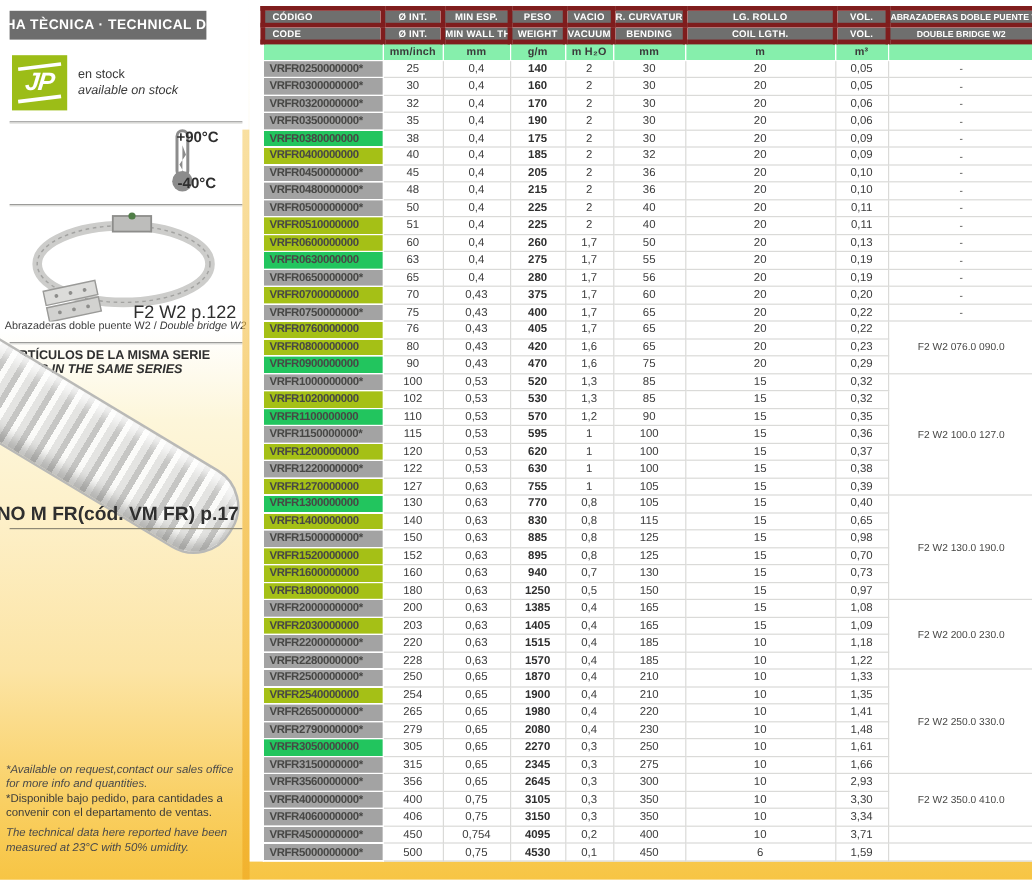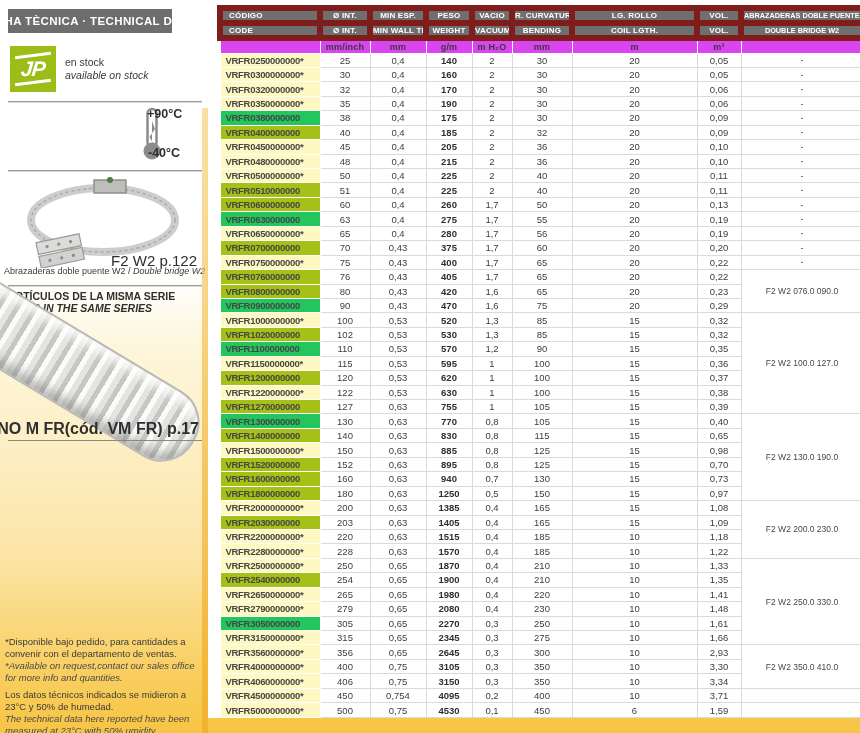--- a/index.html
+++ b/index.html
@@ -46,30 +46,30 @@
     transform:rotate(31deg);box-shadow:inset 0 -8px 10px rgba(120,120,118,.45), inset 0 8px 10px rgba(255,255,255,.8);}
   .hose-ref{position:absolute;right:8px;top:420px;font-size:16px;font-weight:bold;color:#2f2f2f;white-space:nowrap;}
   .notes{position:absolute;left:5px;top:636px;width:197px;font-size:9.5px;line-height:11.5px;color:#3a3a3a;}
   .notes .n{margin-bottom:1px;}
   .notes .it{font-style:italic;color:#4a4a4a;}
   .notes .gap{height:5px;}
   
   .table-panel{position:absolute;left:208px;top:0;width:652px;height:718px;background:#ffffff;}
   table{border-collapse:collapse;table-layout:fixed;width:643px;height:713px;margin:5px 0 0 9px;}
   th,td{padding:0;overflow:hidden;white-space:nowrap;}
-  thead th{background:#6f6f6e;color:#ffffff;font-weight:bold;font-size:8px;border:6px solid #7f1d1d;text-align:center;letter-spacing:.2px;}
+  thead th{background:#6f6f6e;color:#ffffff;font-weight:bold;font-size:8px;border:4px solid #7f1d1d;text-align:center;letter-spacing:.2px;}
   thead tr.hr1{height:14px;} thead tr.hr2{height:14px;} thead tr.hr3{height:15px;}
   thead th.left{text-align:left;padding-left:6px;}
   thead th.small{font-size:7.3px;letter-spacing:0;}
-  thead tr.hr3 th{background:#d946ef;color:#3a3a3a;font-size:9px;border:1px solid #ffffff;}
+  thead tr.hr3 th{background:#86efac;color:#3a3a3a;font-size:9px;border:1px solid #ffffff;}
   tbody td{border:1px solid #dadad8;font-size:9.5px;color:#3c3c3c;text-align:center;vertical-align:middle;}
   tbody td.code{text-align:left;padding-left:5px;font-weight:bold;color:#474745;letter-spacing:-.3px;border:1px solid #ffffff;}
   tbody td.bold{font-weight:bold;color:#2f2f2f;}
   tbody td.clamp{font-size:8.5px;color:#474745;}
-  .hl-p{background:#fef9c3;} .hl-g{background:#a5c016;} .hl-w{background:#22c55e;}
+  .hl-p{background:#a3a3a3;} .hl-g{background:#a5c016;} .hl-w{background:#22c55e;}
 </style>
 </head>
 <body>
 
 <div class="sidebar">
   <div class="title-bar">FICHA TÈCNICA · TECHNICAL DATA</div>
 
   <div class="jp-row">
     <div class="jp-logo">
         <span>JP</span>
@@ -117,24 +117,23 @@
 
   <div class="series-es">ARTÍCULOS DE LA MISMA SERIE</div>
   <div class="series-en">ITEMS IN THE SAME SERIES</div>
 
   <div class="hose"></div>
   <div class="hose-ref">VULCANO M FR(cód. VM FR) p.17</div>
 
   <div class="divider d4"></div>
 
   <div class="notes">
+    <div class="n it">*Available on request,contact our sales office for more info and quantities.</div>
     <div class="n">*Disponible bajo pedido, para cantidades a convenir con el departamento de ventas.</div>
-    <div class="n it">*Available on request,contact our sales office for more info and quantities.</div>
     <div class="gap"></div>
-    <div class="n">Los datos técnicos indicados se midieron a 23°C y 50% de humedad.</div>
     <div class="n it">The technical data here reported have been measured at 23°C with 50% umidity.</div>
   </div>
 </div>
 
 <div class="edge-stripe"></div>
 
 <div class="table-panel">
   <table>
     <colgroup>
       <col style="width:100px">

